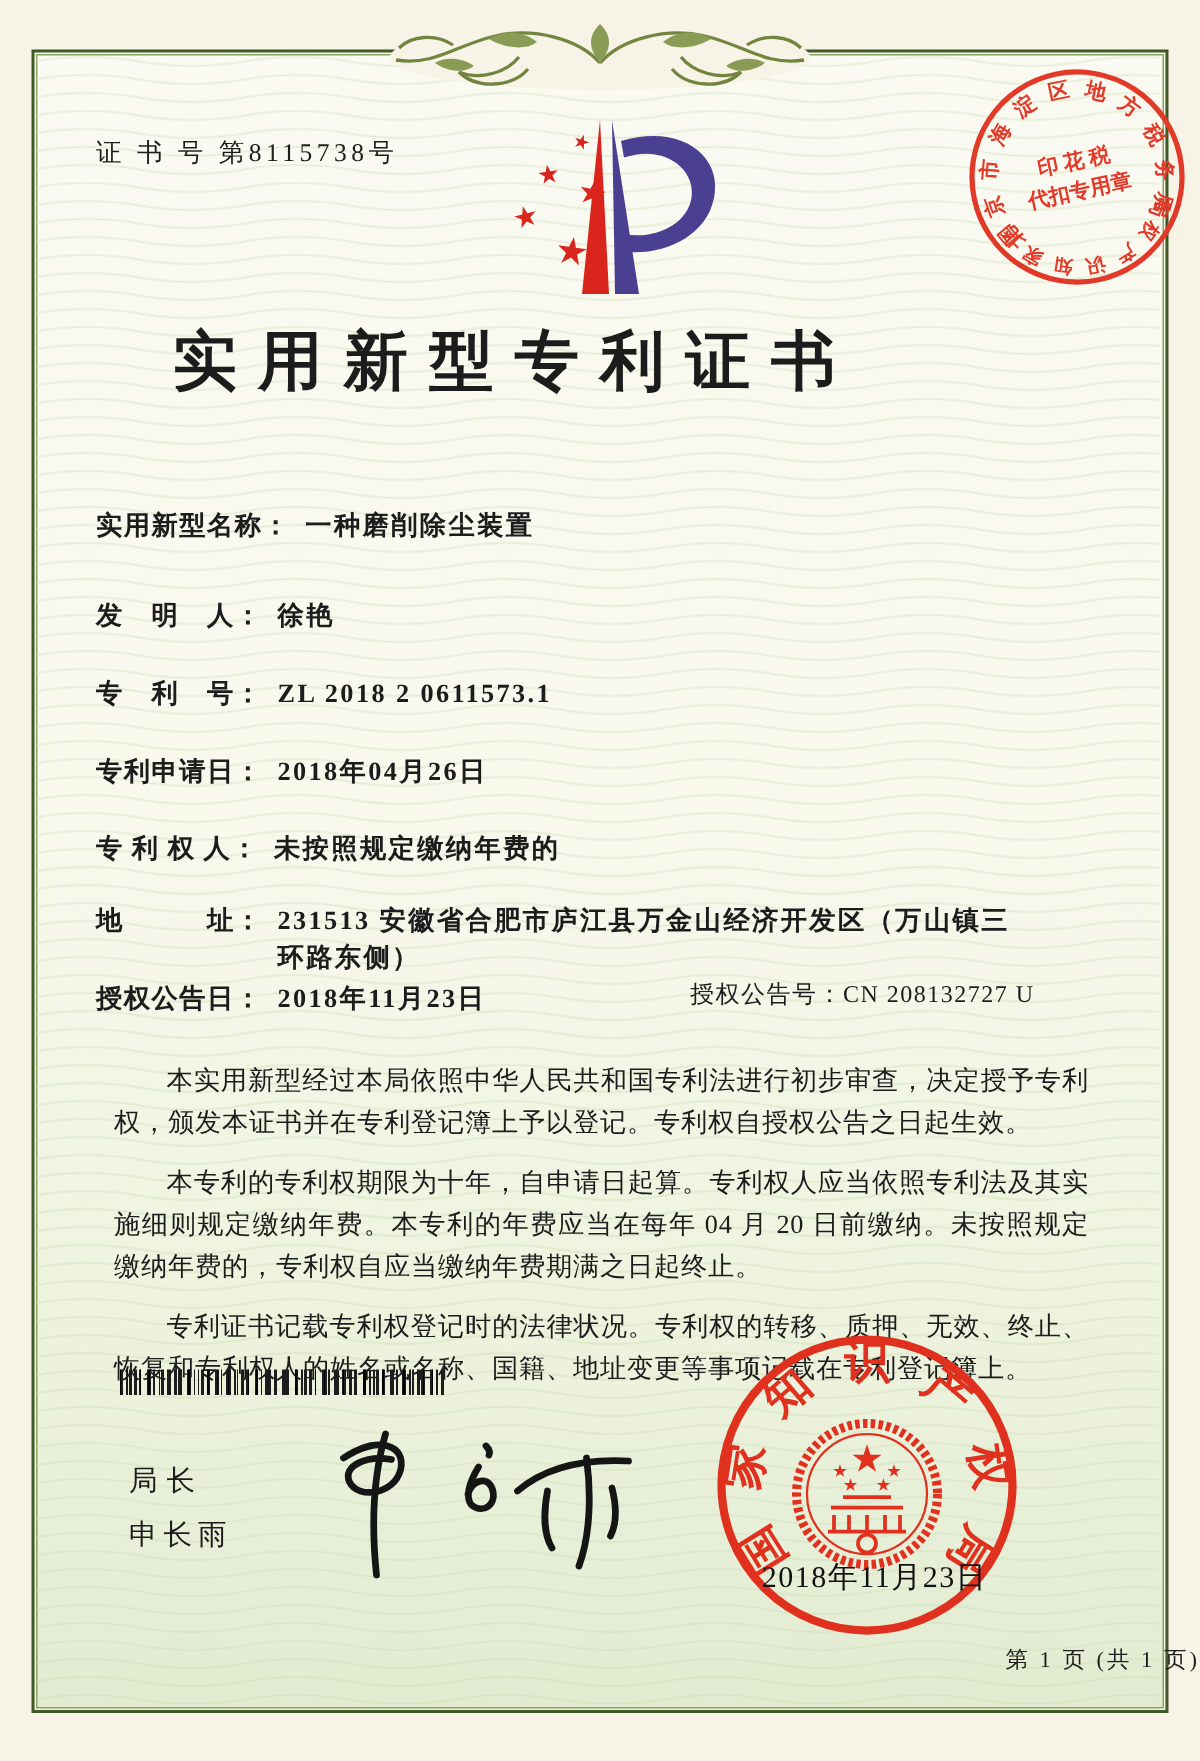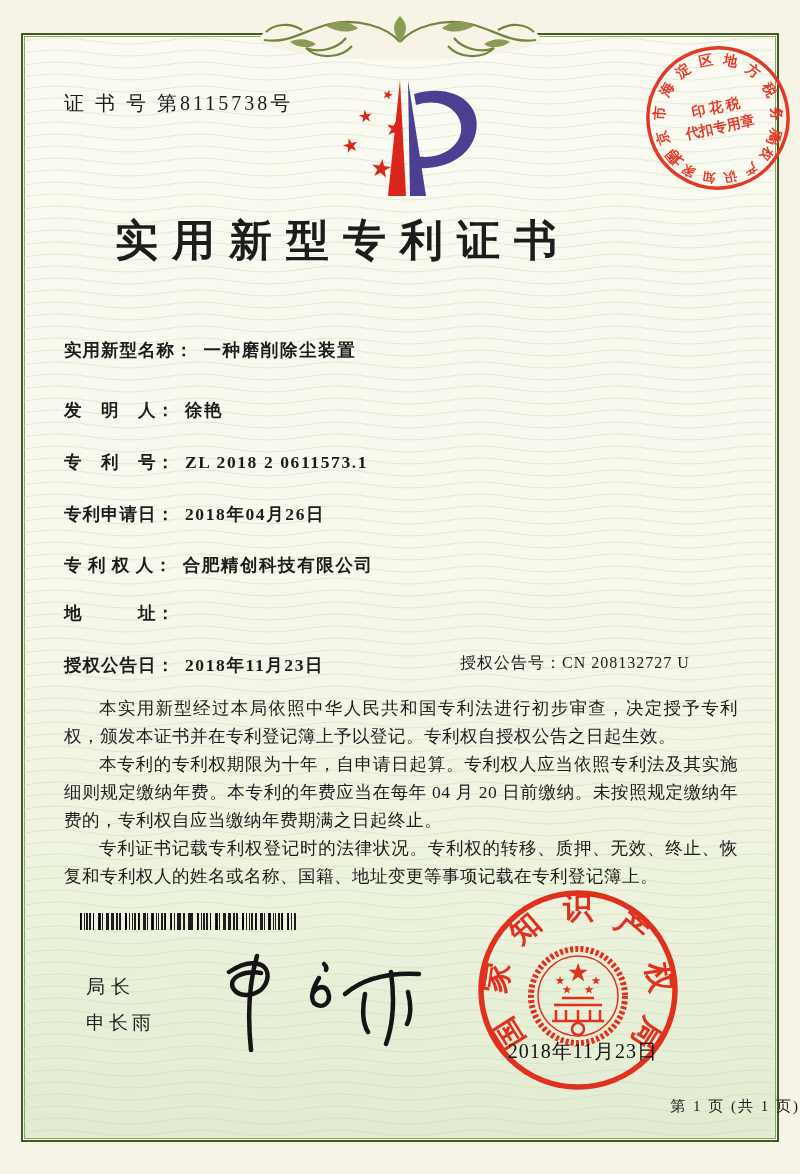--- a/index.html
+++ b/index.html
@@ -5,40 +5,40 @@
   html,body{margin:0;padding:0;}
   body{width:800px;height:1174px;position:relative;background:#f7f3e6;
        font-family:"Liberation Serif","DejaVu Serif",serif;color:#1c1c1c;overflow:hidden;}
   .abs{position:absolute;}
   
   .paper{left:21px;top:33px;width:754px;height:1105px;
          background:linear-gradient(180deg,#fbfaf2 0%,#f8f8ed 48%,#eef3de 75%,#e6eed6 92%,#e2ebd0 100%);
          border:2px solid #3d5a27;box-shadow:0 0 0 1px #f7f3e6 inset, 0 0 0 2px #89a264 inset;}
   .waves{left:23px;top:35px;pointer-events:none;}
   
-  .cert-no{left:64px;top:90px;font-size:20px;letter-spacing:3px;}
+  .cert-no{left:64px;top:90px;font-size:17px;letter-spacing:3px;}
   .logo{left:330px;top:74px;width:160px;height:132px;}
   .logo .star{position:absolute;color:#d9251c;line-height:1;transform-origin:center;}
   .s1{left:52px;top:14px;font-size:13px;transform:rotate(18deg);}
   .s2{left:28px;top:34px;font-size:17px;transform:rotate(-8deg);}
   .s3{left:55px;top:44px;font-size:22px;transform:rotate(12deg);}
   .s4{left:12px;top:62px;font-size:19px;transform:rotate(-14deg);}
   .s5{left:40px;top:82px;font-size:25px;transform:rotate(8deg);}
   .title{left:0;top:212px;width:672px;text-align:center;font-size:43px;font-weight:700;
          letter-spacing:14px;text-indent:14px;}
   
   .field{left:64px;display:flex;font-size:17.5px;line-height:1.45;font-weight:bold;}
   .field .lbl{white-space:pre;letter-spacing:1px;flex:0 0 auto;}
   .field .val{margin-left:10px;letter-spacing:1.6px;}
   .addr .val{width:500px;}
   .grant-no{left:460px;top:653px;font-size:16px;letter-spacing:1px;}
   
   .body-text{left:64px;top:694px;width:674px;font-size:17.5px;line-height:1.6;
              text-align:justify;letter-spacing:0.5px;}
-  .body-text p{margin:0;text-indent:2em;}
+  .body-text p{margin:12px;text-indent:2em;}
   
   .barcode{left:80px;top:913px;width:216px;height:17px;
     background:
       repeating-linear-gradient(90deg,#1d1d1d 0 2px,rgba(0,0,0,0) 2px 4px,#1d1d1d 4px 5px,rgba(0,0,0,0) 5px 9px),
       repeating-linear-gradient(90deg,#1d1d1d 0 1px,rgba(0,0,0,0) 1px 6px,#1d1d1d 6px 8px,rgba(0,0,0,0) 8px 13px);
     background-blend-mode:multiply;}
   
   .signer-title{left:86px;top:974px;font-family:"Liberation Sans","DejaVu Sans",sans-serif;
                 font-size:19px;letter-spacing:6px;}
   .signer-name{left:86px;top:1010px;font-family:"Liberation Sans","DejaVu Sans",sans-serif;
@@ -143,24 +143,25 @@
 <div class="abs field" style="top:450px">
   <span class="lbl">专　利　号：</span>
   <span class="val">ZL 2018 2 0611573.1</span>
 </div>
 <div class="abs field" style="top:502px">
   <span class="lbl">专利申请日：</span>
   <span class="val">2018年04月26日</span>
 </div>
 <div class="abs field" style="top:553px">
   <span class="lbl">专 利 权 人：</span>
-  <span class="val">合肥精创科技有限公司</span>
+  <span class="val">未按照规定缴纳年费的</span>
 </div>
 <div class="abs field addr" style="top:601px">
   <span class="lbl">地　　　址：</span>
+  <span class="val">231513 安徽省合肥市庐江县万金山经济开发区（万山镇三环路东侧）</span>
 </div>
 <div class="abs field" style="top:653px">
   <span class="lbl">授权公告日：</span>
   <span class="val">2018年11月23日</span>
 </div>
 <div class="abs grant-no">
   <span>授权公告号：</span><span>CN 208132727 U</span>
 </div>
 
 <div class="abs body-text">

